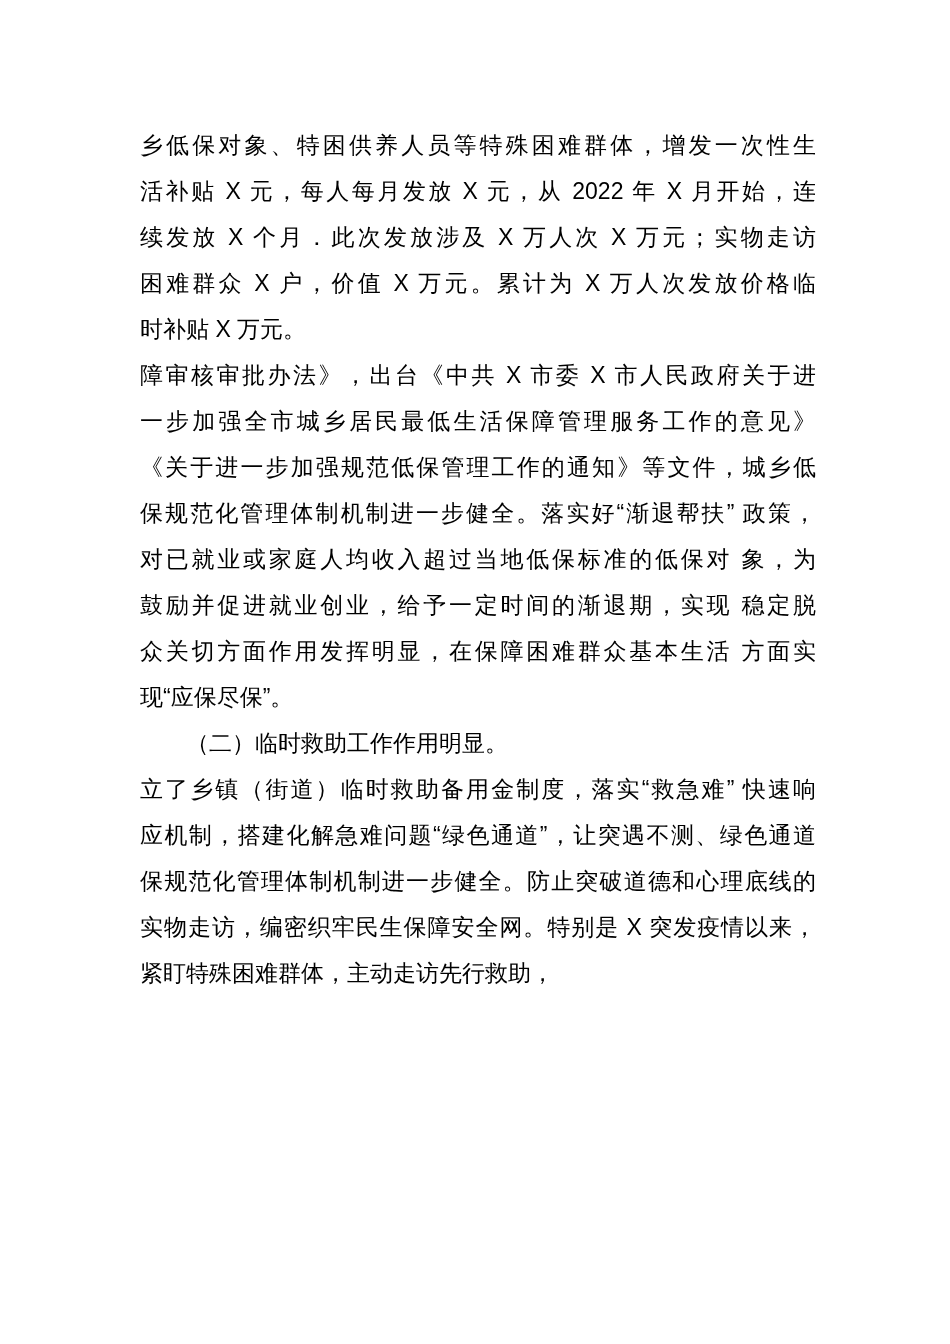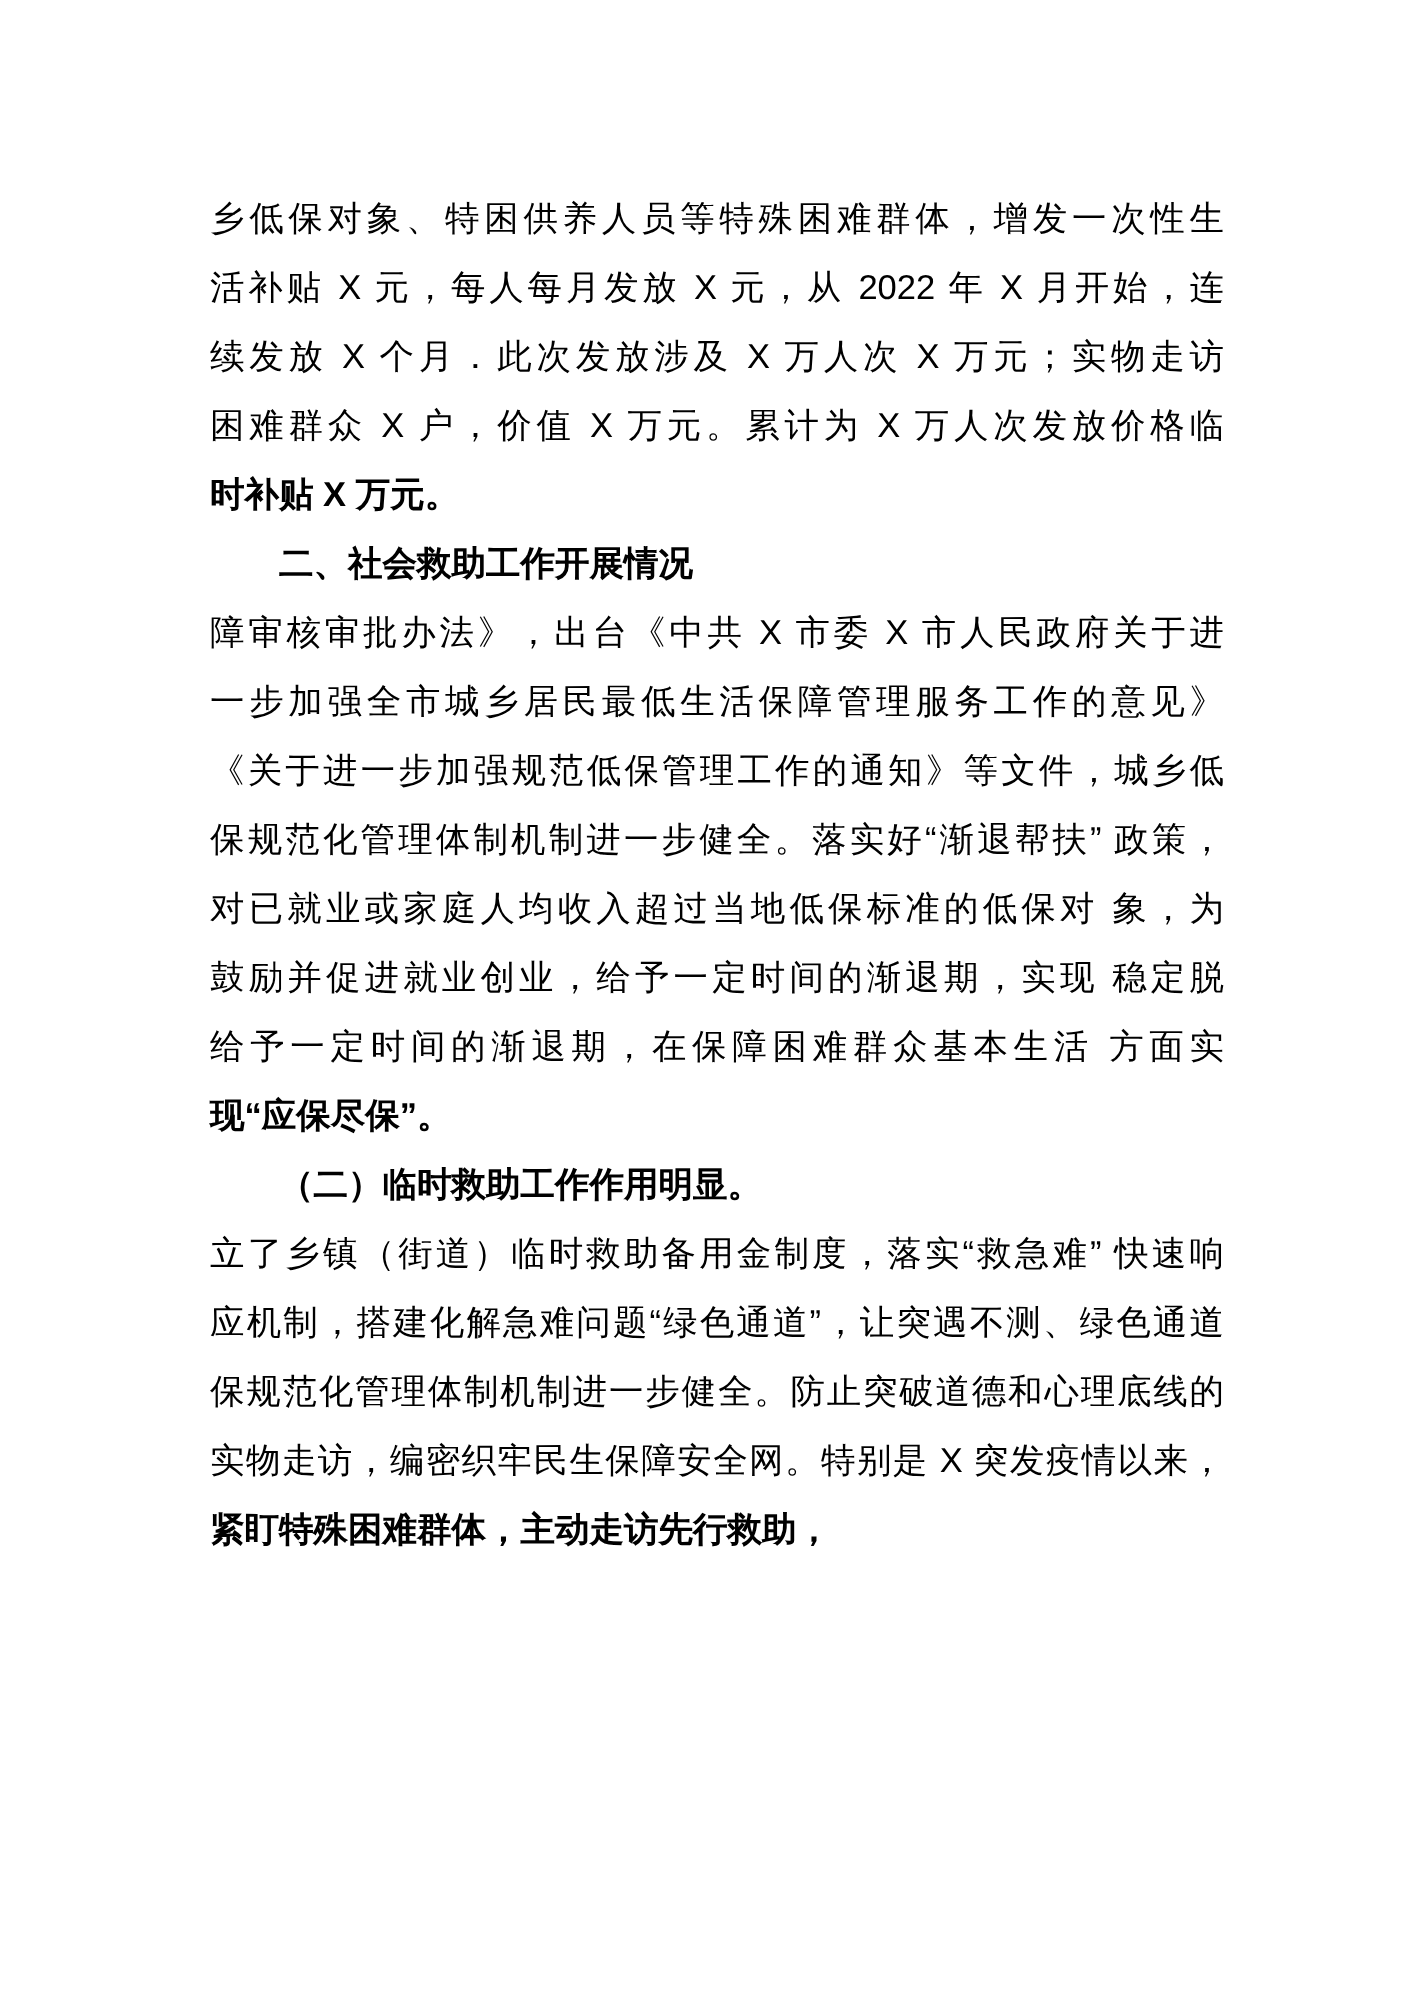--- a/index.html
+++ b/index.html
@@ -32,49 +32,45 @@
     }
     .line {
       text-align: justify;
       text-align-last: justify;
       text-justify: inter-character;
       white-space: normal;
     }
     .line.natural {
       text-align: center;
       text-align-last: left;
-      font-weight: bold;
     }
     .line.indent {
       text-indent: 2em;
     }
   </style>
 </head>
 <body>
 
 <div class="page">
   <div class="doc" id="doc">
       <div class="paragraph">
         <div class="line">乡低保对象、特困供养人员等特殊困难群体，增发一次性生</div>
         <div class="line">活补贴 X 元，每人每月发放 X 元，从 2022 年 X 月开始，连</div>
         <div class="line">续发放 X 个月．此次发放涉及 X 万人次 X 万元；实物走访</div>
         <div class="line">困难群众 X 户，价值 X 万元。累计为 X 万人次发放价格临</div>
         <div class="line natural">时补贴 X 万元。</div>
       </div>
       <div class="paragraph">
-        <div class="line natural indent">二、社会救助工作开展情况</div>
-      </div>
-      <div class="paragraph">
         <div class="line">障审核审批办法》，出台《中共 X 市委 X 市人民政府关于进</div>
         <div class="line">一步加强全市城乡居民最低生活保障管理服务工作的意见》</div>
         <div class="line">《关于进一步加强规范低保管理工作的通知》等文件，城乡低</div>
         <div class="line">保规范化管理体制机制进一步健全。落实好“渐退帮扶” 政策，</div>
         <div class="line">对已就业或家庭人均收入超过当地低保标准的低保对 象，为</div>
         <div class="line">鼓励并促进就业创业，给予一定时间的渐退期，实现 稳定脱</div>
-        <div class="line">给予一定时间的渐退期，在保障困难群众基本生活 方面实</div>
+        <div class="line">众关切方面作用发挥明显，在保障困难群众基本生活 方面实</div>
         <div class="line natural">现“应保尽保”。</div>
       </div>
       <div class="paragraph">
         <div class="line natural indent">（二）临时救助工作作用明显。</div>
       </div>
       <div class="paragraph">
         <div class="line">立了乡镇（街道）临时救助备用金制度，落实“救急难” 快速响</div>
         <div class="line">应机制，搭建化解急难问题“绿色通道”，让突遇不测、绿色通道</div>
         <div class="line">保规范化管理体制机制进一步健全。防止突破道德和心理底线的</div>
         <div class="line">实物走访，编密织牢民生保障安全网。特别是 X 突发疫情以来，</div>

